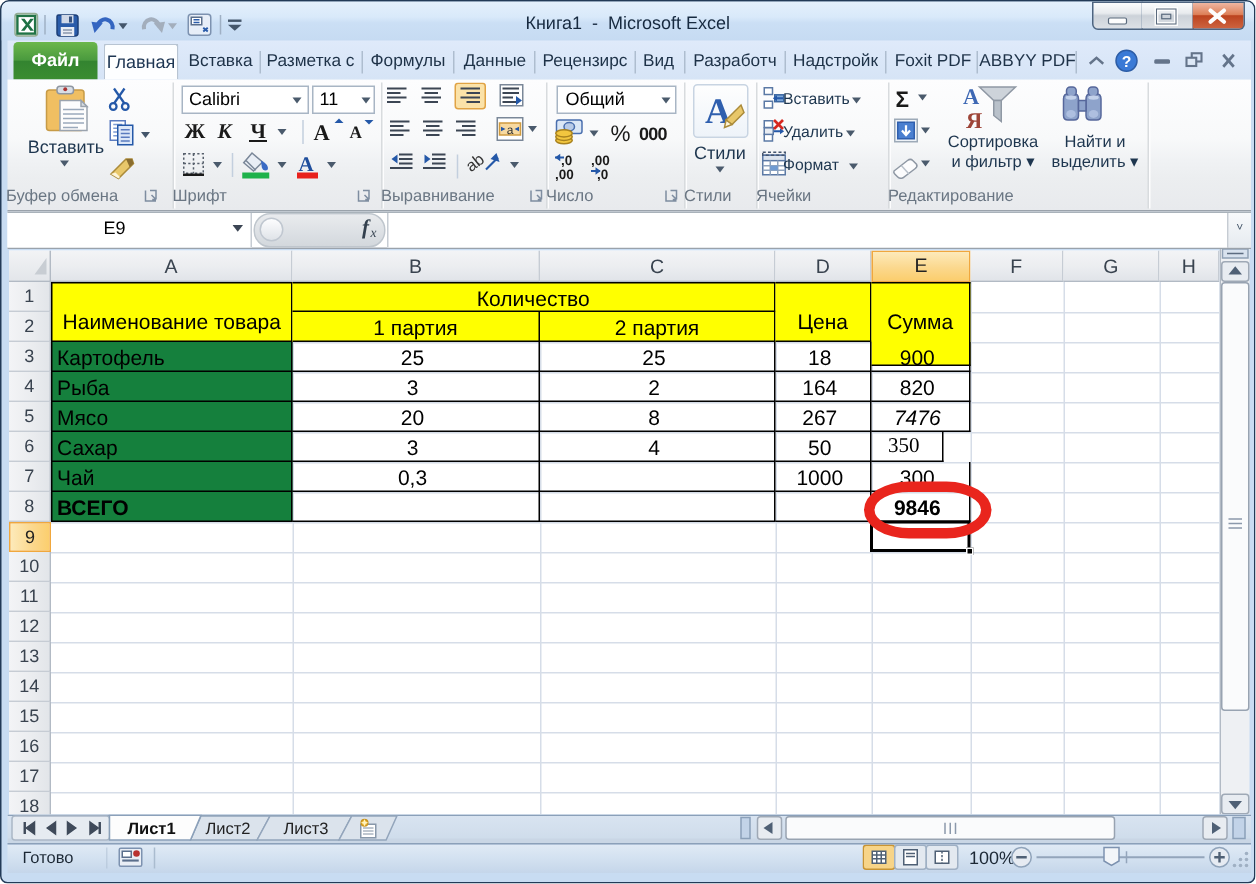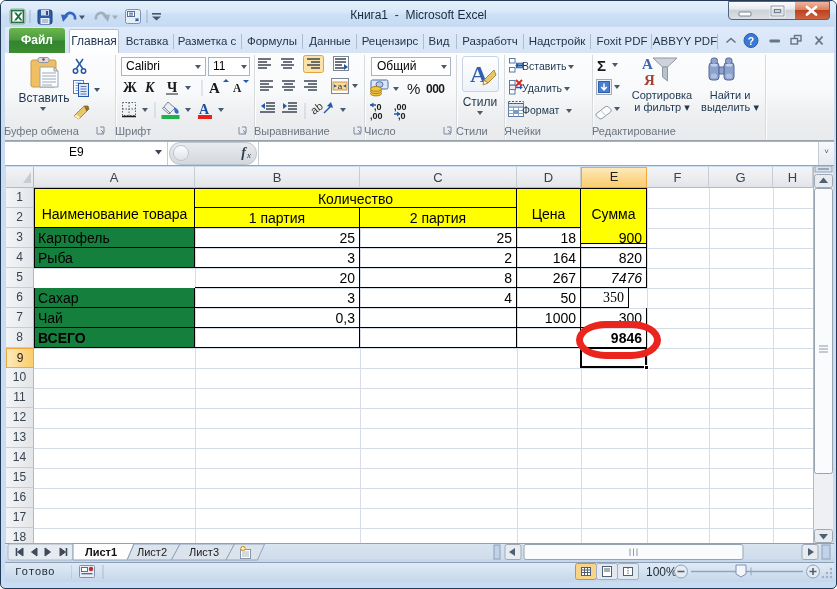--- a/index.html
+++ b/index.html
@@ -31,21 +31,21 @@
 #corner{position:absolute;left:0;top:0;width:28px;height:21px;background:linear-gradient(#f2f3f5,#e3e6ea);border-right:1px solid #b2bac4;border-bottom:1px solid #b2bac4;}
 .chead{position:absolute;top:0;height:21px;background:linear-gradient(#f3f4f6 0%,#ebedf0 55%,#e1e4e9 100%);border-right:1px solid #c6ccd4;border-bottom:1px solid #b2bac4;text-align:center;line-height:21px;font-size:13px;color:#39434f;}
 .rhead{position:absolute;left:0;width:28px;height:20px;background:linear-gradient(90deg,#f3f4f6 0%,#eaecef 60%,#e2e5e9 100%);border-right:1px solid #b2bac4;border-bottom:1px solid #c6ccd4;text-align:center;font-size:12px;color:#39434f;line-height:19px;}
 .gv{position:absolute;width:1px;background:#d6dde8;}
 .gh{position:absolute;height:1px;background:#d6dde8;}
 .tc{position:absolute;font-size:14px;color:#000;line-height:20px;white-space:nowrap;}
 .bdr{border-right:1px solid #000;border-bottom:1px solid #000;}
 .yl{background:#ffff00;}
 .gr{background:#15803d;}
 .ctr{text-align:center;}
-.num{text-align:right;padding-right:4px;}
+.num{text-align:center;padding-right:4px;}
 .lft{padding-left:3px;}
 #tabsrow{left:4px;top:542px;width:829px;height:19px;background:linear-gradient(#d9e4f1,#cddbea);}
 #status{left:4px;top:561px;width:829px;height:20px;background:linear-gradient(#e0eaf5 0%,#d4e2f1 45%,#c5d6ea 100%);border-top:1px solid #8ba0b9;color:#21303f;}
 </style></head><body>
 <div id="win">
 <div id="title" class="abs"></div>
 <div id="ttext" class="abs">Книга1&nbsp; -&nbsp; Microsoft Excel</div>
 <div id="wmin" class="abs wbtn"><svg width="32" height="17">
         <rect x="10" y="10" width="12" height="4" rx="1" fill="#fdfdfd" stroke="#5a6a7d" stroke-width="0.8"></rect>
       </svg></div>
@@ -531,20 +531,21 @@
 <div class="tc bdr gr lft" style="left:28px;top:61px;width:161px;height:20px;border-left:1px solid #000;">Картофель</div>
 <div class="tc bdr num" style="left:189px;top:61px;width:165px;height:20px;">25</div>
 <div class="tc bdr num" style="left:354px;top:61px;width:157px;height:20px;">25</div>
 <div class="tc bdr num" style="left:511px;top:61px;width:64px;height:20px;">18</div>
 <div class="tc bdr num" style="left:575px;top:61px;width:66px;height:20px;">900</div>
 <div class="tc bdr gr lft" style="left:28px;top:81px;width:161px;height:20px;border-left:1px solid #000;">Рыба</div>
 <div class="tc bdr num" style="left:189px;top:81px;width:165px;height:20px;">3</div>
 <div class="tc bdr num" style="left:354px;top:81px;width:157px;height:20px;">2</div>
 <div class="tc bdr num" style="left:511px;top:81px;width:64px;height:20px;">164</div>
 <div class="tc bdr num" style="left:575px;top:81px;width:66px;height:20px;">820</div>
+<div class="tc bdr gr lft" style="left:28px;top:101px;width:161px;height:20px;border-left:1px solid #000;">Мясо</div>
 <div class="tc bdr num" style="left:189px;top:101px;width:165px;height:20px;">20</div>
 <div class="tc bdr num" style="left:354px;top:101px;width:157px;height:20px;">8</div>
 <div class="tc bdr num" style="left:511px;top:101px;width:64px;height:20px;">267</div>
 <div class="tc bdr num" style="left:575px;top:101px;width:66px;height:20px;font-style:italic;">7476</div>
 <div class="tc bdr gr lft" style="left:28px;top:121px;width:161px;height:20px;border-left:1px solid #000;">Сахар</div>
 <div class="tc bdr num" style="left:189px;top:121px;width:165px;height:20px;">3</div>
 <div class="tc bdr num" style="left:354px;top:121px;width:157px;height:20px;">4</div>
 <div class="tc bdr num" style="left:511px;top:121px;width:64px;height:20px;">50</div>
 <div class="tc bdr num" style="left:575px;top:121px;width:48px;height:20px;font-family:Liberation Serif, serif;">350</div>
 <div class="tc bdr gr lft" style="left:28px;top:141px;width:161px;height:20px;border-left:1px solid #000;">Чай</div>
@@ -627,21 +628,21 @@
         <line x1="628.5" y1="5.5" x2="628.5" y2="13"></line>
         <line x1="632" y1="5.5" x2="632" y2="13"></line>
       </g>
 <g>
         <rect x="797" y="1.5" width="16" height="15" rx="2" fill="#e8ecf1" stroke="#9fa9b6"></rect>
         <polygon points="809,9 803,5 803,13" fill="#4f6075"></polygon>
       </g>
 <rect x="817" y="2" width="8" height="14" fill="#c2d3e8" stroke="#8ba0b9"></rect>
 </svg>
 <div id="status" class="abs"></div>
-<div class="abs" style="left:14px;top:565px;font-size:11px;color:#1c2835;font-family:Liberation Mono, monospace;">Готово</div>
+<div class="abs" style="left:14px;top:565px;font-size:11px;color:#1c2835;">Готово</div>
 <svg class="abs" style="left:70px;top:563px" width="120" height="16">
 <line x1="0" y1="1" x2="0" y2="15" stroke="#aabccf"></line>
 <g transform="translate(8,1)">
         <rect x="0.5" y="0.5" width="15" height="12" rx="1" fill="#e9eef5" stroke="#7d92b0"></rect>
         <rect x="2.5" y="2.5" width="6" height="4" fill="#fff" stroke="#5b6f8c"></rect>
         <circle cx="12" cy="4" r="2.2" fill="#b8312f"></circle>
         <rect x="2.5" y="8" width="11" height="1.4" fill="#5b6f8c"></rect>
       </g>
 <line x1="32" y1="1" x2="32" y2="15" stroke="#aabccf"></line>
 </svg>

